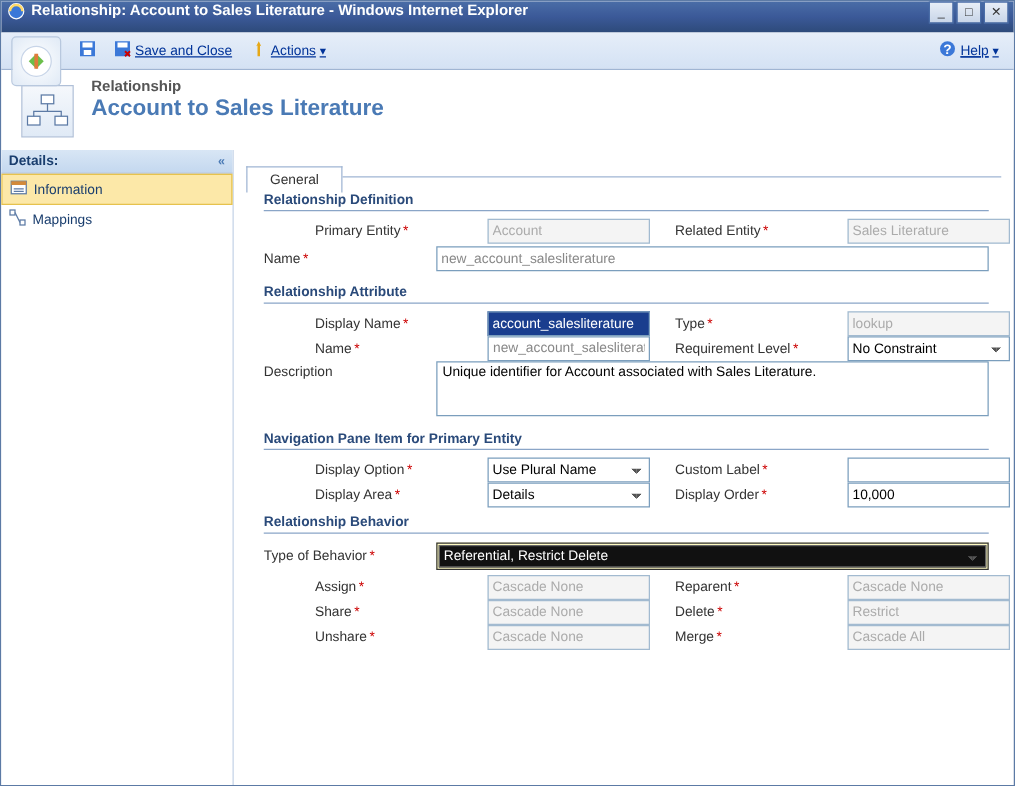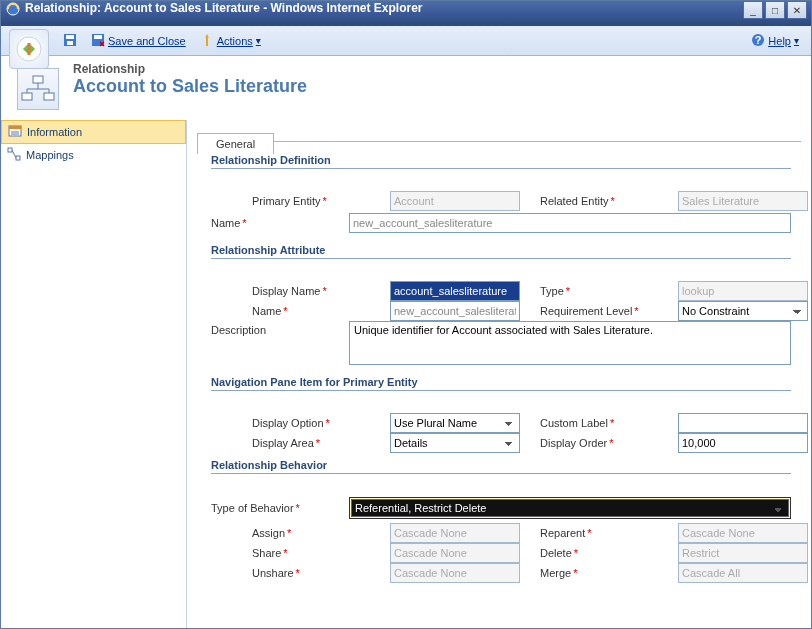--- a/index.html
+++ b/index.html
@@ -19,21 +19,21 @@
 .header-text .title { font-size: 18px; color: #4a7ab5; font-weight: bold; }
 .main { display: flex; height: calc(100% - 25px - 30px - 64px); }
 .sidebar { width: 186px; border-right: 1px solid #c5d3e8; background: #fff; }
 .sb-header { background: linear-gradient(#d8e6f5,#c4d8ef); padding: 3px 6px; color: #1a3e6e; font-weight: bold; display: flex; align-items: center; justify-content: space-between; border-bottom: 1px solid #a0b5d3; }
 .sb-item { display: flex; align-items: center; gap: 5px; padding: 3px 6px; color: #1a3e6e; cursor: pointer; }
 .sb-item.selected { background: #fce8a8; border: 1px solid #e6c24d; }
 .content { flex: 1; padding: 0 10px 8px 10px; overflow-y: auto; }
 .tabs { display: flex; border-bottom: 1px solid #a0b5d3; }
 .tab { padding: 4px 18px; border: 1px solid #a0b5d3; border-bottom: none; background: #fff; position: relative; top: 13px; color: #333; }
 .form-area { padding: 6px 10px 8px 14px; }
-.section-title { font-weight: bold; color: #2a4a7a; border-bottom: 1px solid #8aa5c7; padding: 6px 0 2px 0; margin-bottom: 22px; }
+.section-title { font-weight: bold; color: #2a4a7a; border-bottom: 1px solid #8aa5c7; padding: 6px 0 2px 0; margin-bottom: 6px; }
 .row { display: flex; align-items: center; min-height: 24px; margin-bottom: 3px; }
 .lbl { width: 138px; color: #333; }
 .req { color: #c00; margin-left: 2px; }
 .field { flex: 1; }
 .col2 { display: flex; gap: 20px; margin-left: 41px; }
 .col2 > .pair { flex: 1; display: flex; align-items: center; }
 .col2 .lbl { width: 138px; }
 .col2 .field { width: 130px; flex: 0 0 130px; }
 input[type=text], select { width: 100%; height: 20px; border: 1px solid #7b9ebd; padding: 1px 3px; background: #fff; font-size: 11px; }
 select { appearance: none; background-image: linear-gradient(45deg,transparent 50%,#555 50%),linear-gradient(-45deg,transparent 50%,#555 50%); background-position: calc(100% - 10px) 8px,calc(100% - 6px) 8px; background-size: 4px 4px; background-repeat: no-repeat; padding-right: 34px; }
@@ -114,20 +114,24 @@
       </svg>
   </div>
   <div class="header-text">
     <div class="kind">Relationship</div>
     <div class="title">Account to Sales Literature</div>
   </div>
 </div>
 
 <div class="main">
   <div class="sidebar">
+    <div class="sb-header">
+      <span>Details:</span>
+      <span class="chev" style="color:#4a7ab5">«</span>
+    </div>
     <div class="sb-item selected">
       <span><svg width="14" height="14" viewBox="0 0 14 14">
             <rect x="1" y="2" width="12" height="10" fill="#fff" stroke="#5c7aa5"></rect>
             <rect x="1" y="2" width="12" height="3" fill="#d38a3a"></rect>
             <path d="M3 8 L11 8 M3 10 L11 10" stroke="#5c7aa5"></path>
           </svg></span>
       <span>Information</span>
     </div>
     <div class="sb-item">
       <span><svg width="14" height="14" viewBox="0 0 14 14">

